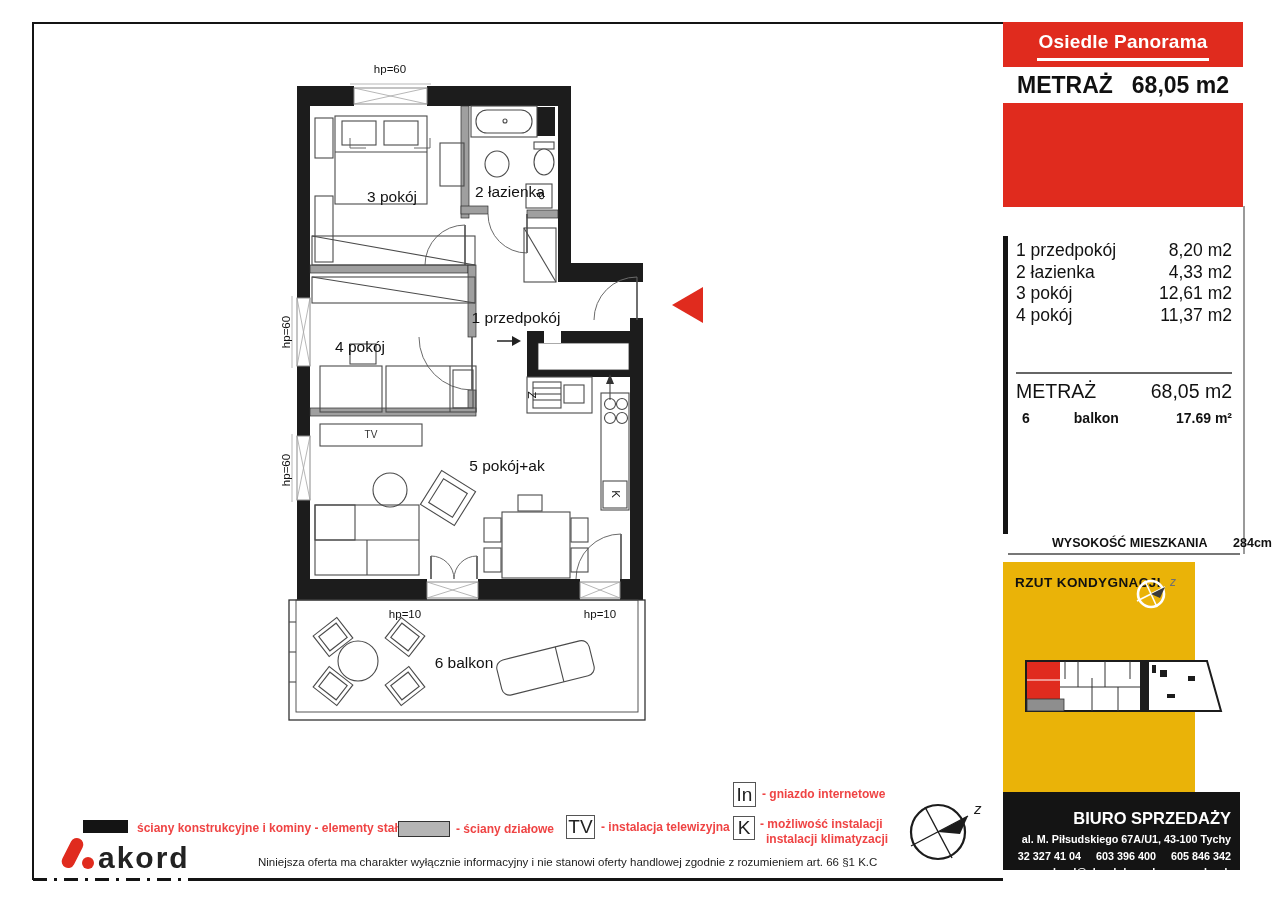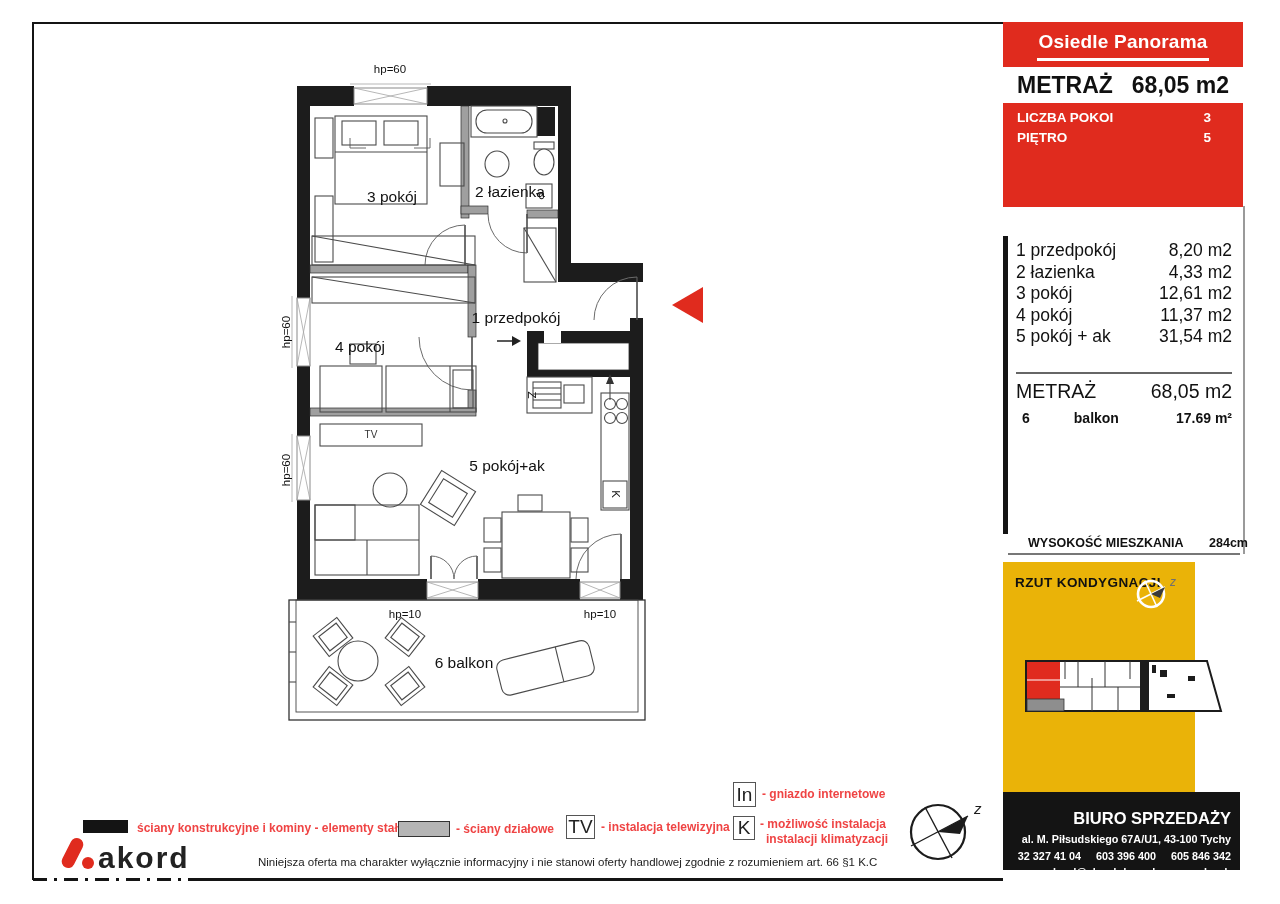--- a/index.html
+++ b/index.html
@@ -34,21 +34,21 @@
 
   .roomlist{left:1016px;top:240px;width:216px;font-size:17.5px;}
   .roomrow{display:flex;justify-content:space-between;line-height:21.5px;}
   .listsep{left:1016px;top:372px;width:216px;height:1.5px;background:#666;}
   .totalrow{left:1016px;top:378px;width:216px;display:flex;justify-content:space-between;
     font-size:19.5px;line-height:26px;}
   .balkrow{left:1022px;top:410px;width:210px;display:flex;font-size:14px;font-weight:bold;}
   .balk-name{margin-left:44px;}
   .balk-area{margin-left:auto;}
 
-  .heightrow{left:1028px;top:536px;width:220px;display:flex;justify-content:space-between;
+  .heightrow{left:1052px;top:536px;width:220px;display:flex;justify-content:space-between;
     font-size:12.5px;font-weight:bold;}
   .heightline{left:1008px;top:553px;width:232px;height:1.5px;background:#777;}
 
   .graybox{left:1003px;top:562px;width:192px;height:231px;background:#eab308;}
   .graytitle{position:absolute;left:12px;top:13px;font-size:13.5px;font-weight:bold;letter-spacing:.4px;}
 
   .office{left:1003px;top:792px;width:237px;height:78px;background:#141414;color:#fff;
     text-align:right;padding-top:17px;box-sizing:border-box;}
   .office-title{font-size:16.5px;font-weight:bold;padding-right:9px;margin-bottom:3px;}
   .office-line{font-size:10.8px;font-weight:bold;line-height:1.55;padding-right:9px;}
@@ -285,30 +285,20 @@
   <text class="sm" x="600" y="618" text-anchor="middle">hp=10</text>
 </svg>
 
 <div class="abs redbox">
   <div class="estate">Osiedle Panorama</div>
   <div class="redsep"></div>
   <div class="metraz-strip">
     <span>METRAŻ</span>
     <span>68,05 m2</span>
   </div>
-  <div class="redrows">
-    <div class="redrow">
-      <span>LICZBA POKOI</span>
-      <span>3</span>
-    </div>
-    <div class="redrow">
-      <span>PIĘTRO</span>
-      <span>5</span>
-    </div>
-  </div>
 </div>
 
 <div class="abs vline"></div>
 <div class="abs blackbar"></div>
 
 <div class="abs roomlist">
   <div class="roomrow">
     <span>1 przedpokój</span>
       <span>8,20 m2</span>
   </div>
@@ -316,24 +306,20 @@
     <span>2 łazienka</span>
       <span>4,33 m2</span>
   </div>
   <div class="roomrow">
     <span>3 pokój</span>
       <span>12,61 m2</span>
   </div>
   <div class="roomrow">
     <span>4 pokój</span>
       <span>11,37 m2</span>
-  </div>
-  <div class="roomrow">
-    <span>5 pokój + ak</span>
-      <span>31,54 m2</span>
   </div>
 </div>
 <div class="abs listsep"></div>
 <div class="abs totalrow">
   <span>METRAŻ</span>
   <span>68,05 m2</span>
 </div>
 <div class="abs balkrow">
   <span>6</span>
   <span class="balk-name">balkon</span>
@@ -395,21 +381,21 @@
 <div class="abs swatch-part"></div>
 <div class="abs leg" style="left:456px;top:822px;">- ściany działowe</div>
 
 <div class="abs symbox" style="left:566px;top:815px;width:27px;height:22px;">TV</div>
 <div class="abs leg" style="left:601px;top:820px;">- instalacja telewizyjna</div>
 
 <div class="abs symbox" style="left:733px;top:782px;width:21px;height:23px;">In</div>
 <div class="abs leg" style="left:762px;top:787px;">- gniazdo internetowe</div>
 
 <div class="abs symbox" style="left:733px;top:816px;width:20px;height:22px;">K</div>
-<div class="abs leg" style="left:760px;top:817px;">- możliwość instalacja</div>
+<div class="abs leg" style="left:760px;top:817px;">- możliwość instalacji</div>
 <div class="abs leg" style="left:766px;top:832px;">instalacji klimatyzacji</div>
 
 <svg class="abs" style="left:902px;top:796px;" width="90" height="74" viewBox="0 0 90 74">
   <circle cx="36" cy="36" r="27" fill="#fff" stroke="#1c1c1c" stroke-width="2.2"></circle>
   <line x1="9" y1="50" x2="66" y2="20" stroke="#1c1c1c" stroke-width="1.4"></line>
   <line x1="23" y1="11" x2="50" y2="62" stroke="#1c1c1c" stroke-width="1.4"></line>
   <polygon points="36,36 66,20 58,38" fill="#1c1c1c"></polygon>
   <text x="72" y="18" font-size="15" font-style="italic" fill="#1c1c1c" font-family="Liberation Sans, DejaVu Sans, sans-serif">z</text>
 </svg>
 

